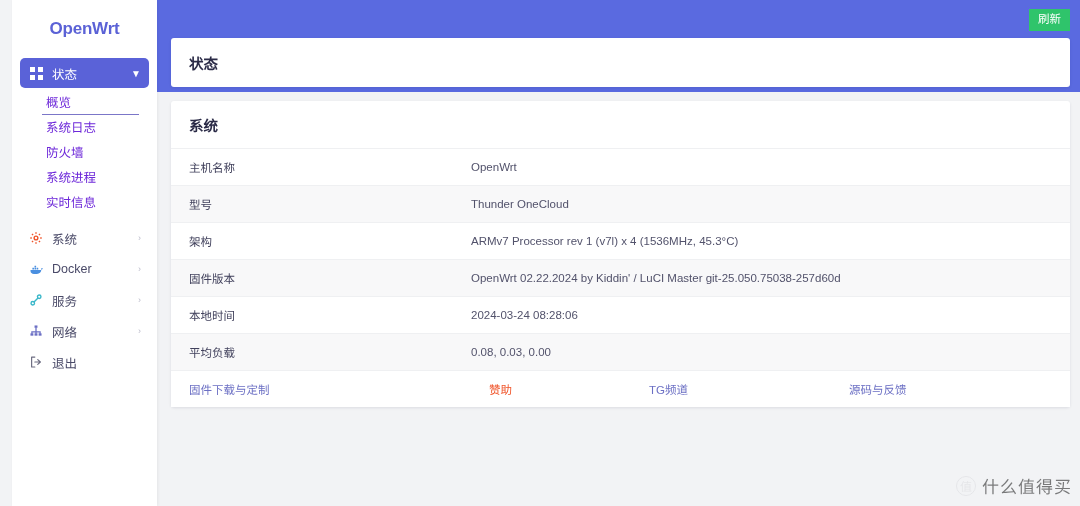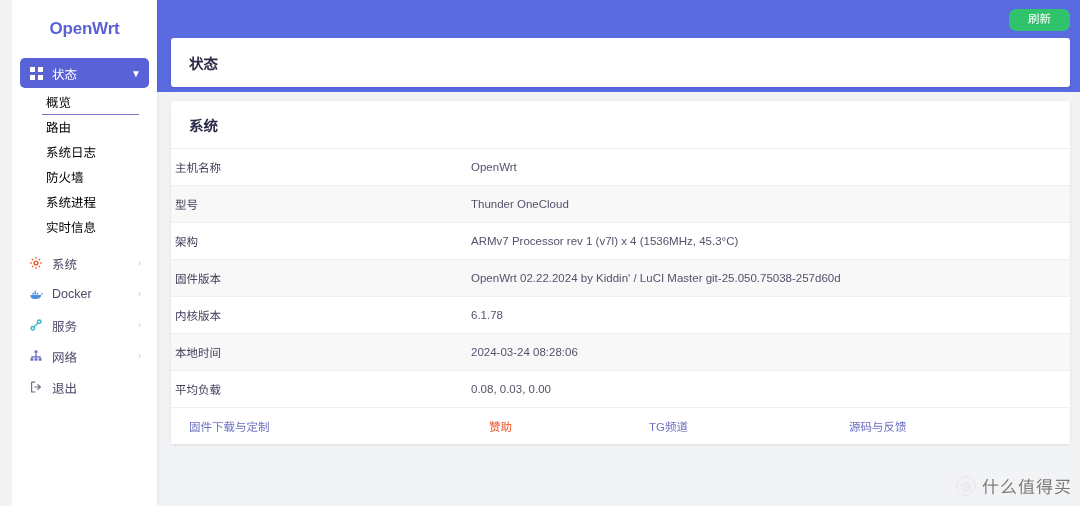--- a/index.html
+++ b/index.html
@@ -101,21 +101,21 @@
   .icon-grid i:nth-child(3){ left:0; bottom:0; width:5px; height:5px;}
   .icon-grid i:nth-child(4){ right:0; bottom:0; width:5px; height:5px;}
 
   
   .subnav { padding: 3px 0 6px 0; }
   .subnav-item {
     height: 25px;
     line-height: 25px;
     padding-left: 26px;
     font-size: 12.5px;
-    color: #000000;
+    color: #6d28d9;
     cursor: pointer;
     position: relative;
   }
   .subnav-item.active::after {
     content: "";
     position: absolute;
     left: 22px; right: 10px; bottom: 1px;
     height: 1px;
     background: #7b76c8;
   }
@@ -141,22 +141,22 @@
   }
 
   .refresh-btn {
     position: absolute;
     right: 22px;
     top: 9px;
     background: #2fc46b;
     color: #ffffff;
     font-size: 11.5px;
     border: none;
-    border-radius: 7px;
-    padding: 4px 19px;
+    border-radius: 0;
+    padding: 4px 9px;
     cursor: pointer;
     z-index: 4;
     line-height: 1.2;
   }
 
   .content {
     position: absolute;
     left: 0; top: 0;
     width: 935px;
     height: 506px;
@@ -183,21 +183,21 @@
   
   .info-table { width: 100%; border-collapse: collapse; }
   .info-table tr { border-top: 1px solid #eff0f2; }
   .info-table tr:nth-child(even) { background: #f8f8f9; }
   .info-table td {
     padding: 10px 0;
     font-size: 11.5px;
     color: #4a4a63;
     vertical-align: middle;
   }
-  .info-table td.k { width: 300px; padding-left: 4px; color: #41415c; }
+  .info-table td.k { width: 300px; padding-left: 18px; color: #41415c; }
   .info-table td.v { color: #52526b; }
 
   
   .link-row {
     display: flex;
     border-top: 1px solid #eff0f2;
     padding: 10px 18px;
     background: #ffffff;
   }
   .link-row a {
@@ -284,21 +284,20 @@
               <i></i>
               <i></i>
             </span>
         </span>
         <span class="nav-label">状态</span>
         <span class="chev">▼</span>
       </div>
 
       <div class="subnav">
         <div class="subnav-item active">概览</div>
-        <div class="subnav-item">路由</div>
         <div class="subnav-item">系统日志</div>
         <div class="subnav-item">防火墙</div>
         <div class="subnav-item">系统进程</div>
         <div class="subnav-item">实时信息</div>
       </div>
 
       <div class="nav-item nav-group">
         <span class="nav-icon">
           <svg width="14" height="14" viewBox="0 0 24 24" fill="none" stroke="#f0552b" stroke-width="2.4">
             <circle cx="12" cy="12" r="3.2"></circle>
@@ -390,24 +389,20 @@
             </tr>
             <tr>
               <td class="k">架构</td>
               <td class="v">ARMv7 Processor rev 1 (v7l) x 4 (1536MHz, 45.3°C)</td>
             </tr>
             <tr>
               <td class="k">固件版本</td>
               <td class="v">OpenWrt 02.22.2024 by Kiddin' / LuCI Master git-25.050.75038-257d60d</td>
             </tr>
             <tr>
-              <td class="k">内核版本</td>
-              <td class="v">6.1.78</td>
-            </tr>
-            <tr>
               <td class="k">本地时间</td>
               <td class="v">2024-03-24 08:28:06</td>
             </tr>
             <tr>
               <td class="k">平均负载</td>
               <td class="v">0.08, 0.03, 0.00</td>
             </tr>
           </tbody>
         </table>
 

